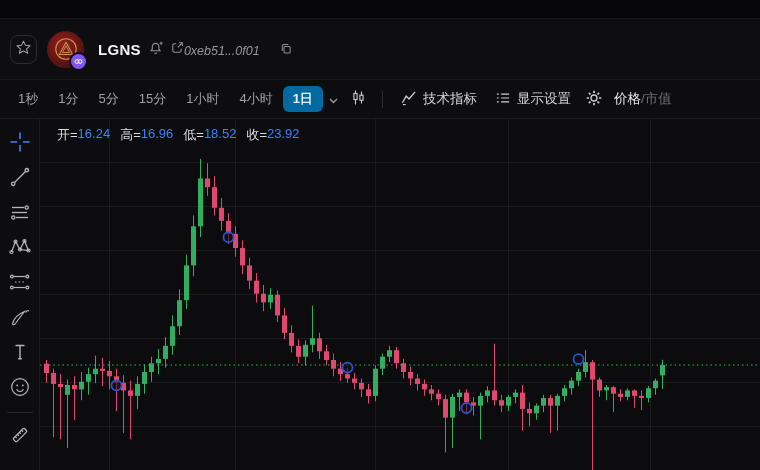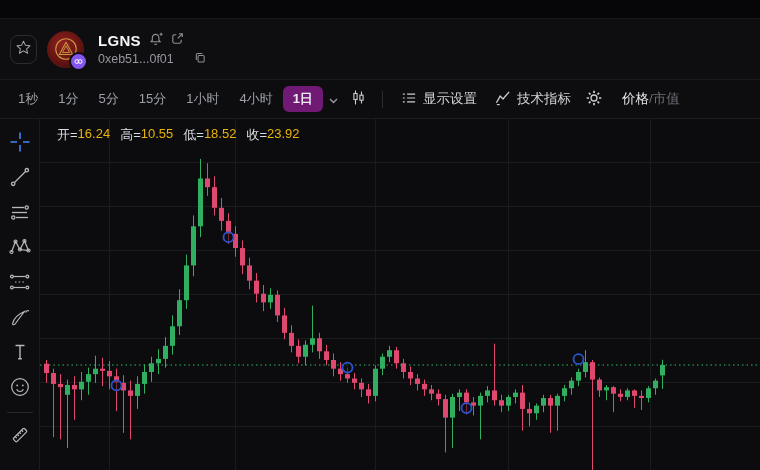--- a/index.html
+++ b/index.html
@@ -13,51 +13,51 @@
   
   .header{height:60px;display:flex;align-items:center;padding:0 10px;background:#0e0e11;}
   .star-btn{width:27px;height:29px;border:1px solid #2b2c31;border-radius:8px;background:none;
     display:flex;align-items:center;justify-content:center;margin-right:10px;cursor:pointer;}
   .logo-wrap{position:relative;width:37px;height:37px;margin-right:14px;flex:none;}
   .logo{width:37px;height:37px;border-radius:50%;
     background:radial-gradient(circle at 42% 35%, #8e2120 0%, #6b1614 48%, #3c0b0b 100%);
     border:1px solid #5d1a13;display:flex;align-items:center;justify-content:center;box-sizing:border-box;}
   .badge{position:absolute;right:-4px;bottom:-3px;width:15px;height:15px;border-radius:50%;
     background:#8456f0;border:2px solid #0e0e11;display:flex;align-items:center;justify-content:center;}
-  .title-col{display:flex;flex-direction:column;justify-content:flex-start;}
+  .title-col{display:flex;justify-content:flex-start;}
   .title-row{display:flex;align-items:center;gap:8px;}
   .symbol{font-size:15px;font-weight:700;color:#f4f5f7;letter-spacing:.3px;}
   .hicon{background:none;border:none;padding:0;display:flex;align-items:center;cursor:pointer;}
-  .addr-row{display:flex;align-items:center;gap:20px;margin-top:3px;}
+  .addr-row{display:flex;align-items:center;gap:20px;margin-top:3px;font-style:italic;}
   .addr{font-size:12.5px;color:#96979e;}
   
   .toolbar{height:38px;display:flex;align-items:center;padding:0 8px;background:#0d0d10;
     border-top:1px solid #1b1b1f;border-bottom:1px solid #1b1b1f;}
   .tf{background:none;border:none;color:#9da0a6;font-size:13px;padding:4px 10px;cursor:pointer;}
-  .tf.sel{background:#701a75;color:#ecedef;border-radius:6px;font-weight:700;}
+  .tf.sel{background:#0369a1;color:#ecedef;border-radius:6px;font-weight:700;}
   .icon-btn{background:none;border:none;cursor:pointer;display:flex;align-items:center;padding:4px 6px;}
   .vdiv{width:1px;height:17px;background:#2a2a2f;margin:0 9px;}
   .tool-label-btn{background:none;border:none;color:#d3d5d9;font-size:13.5px;display:flex;
     align-items:center;gap:6px;padding:4px 9px;cursor:pointer;}
-  .pm-toggle{font-size:13.5px;margin-left:14px;cursor:pointer;user-select:none;}
+  .pm-toggle{font-size:13.5px;margin-left:6px;cursor:pointer;user-select:none;}
   .pm-toggle .price{color:#e8e9ec;}
   .pm-toggle .slash,.pm-toggle .mcap{color:#6d6e75;}
   
   .main{display:flex;height:351px;}
   .rail{width:40px;flex:none;border-right:1px solid #1b1b1f;background:#0d0d10;
     display:flex;flex-direction:column;align-items:center;padding-top:7px;box-sizing:border-box;}
   .rail button{background:none;border:none;width:34px;height:34px;display:flex;
     align-items:center;justify-content:center;cursor:pointer;margin-bottom:1px;padding:0;}
   .rail-div{width:26px;height:1px;background:#26262b;margin:6px 0;}
   .chart{flex:1;position:relative;background:#0c0c0e;}
   .chart svg.plot{position:absolute;left:0;top:0;}
   .legend{position:absolute;top:7px;left:17px;display:flex;gap:10px;font-size:13px;z-index:2;white-space:nowrap;}
   .lg-item{display:flex;}
   .lbl{color:#dadde2;}
-  .val{color:#eab308;}
+  .val{color:#3b82f6;}
   .chg{margin-left:-1px;}
 </style>
 </head>
 <body>
 
 <div class="top-strip"></div>
 
 <div class="header">
   <button class="star-btn">
     <span>
@@ -146,37 +146,37 @@
         <path d="M11.5 2.5v12"></path>
           <rect x="9.9" y="6.2" width="3.2" height="5" fill="#0d0d10"></rect>
       </svg>
     </span>
   </button>
 
   <div class="vdiv"></div>
 
   <button class="tool-label-btn">
     <span>
+      <svg width="16" height="16" viewBox="0 0 17 17" fill="none">
+        <path d="M1.5 13.5 L5.5 6.5 L8.5 9.5 L15 2" stroke="#cdced2" stroke-width="1.4"></path>
+        <path d="M2 15.5h3" stroke="#cdced2" stroke-width="1.2"></path>
+      </svg>
+    </span>
+    <span>技术指标</span>
+  </button>
+
+  <button class="tool-label-btn">
+    <span>
       <svg width="16" height="16" viewBox="0 0 17 17" fill="none" stroke="#cdced2" stroke-width="1.3">
         <path d="M2 4.5h2 M6.5 4.5h8.5"></path>
         <path d="M2 8.5h2 M6.5 8.5h8.5"></path>
         <path d="M2 12.5h2 M6.5 12.5h8.5"></path>
       </svg>
     </span>
     <span>显示设置</span>
-  </button>
-
-  <button class="tool-label-btn">
-    <span>
-      <svg width="16" height="16" viewBox="0 0 17 17" fill="none">
-        <path d="M1.5 13.5 L5.5 6.5 L8.5 9.5 L15 2" stroke="#cdced2" stroke-width="1.4"></path>
-        <path d="M2 15.5h3" stroke="#cdced2" stroke-width="1.2"></path>
-      </svg>
-    </span>
-    <span>技术指标</span>
   </button>
 
   <button class="icon-btn">
     <span>
       <svg width="16" height="16" viewBox="0 0 16 16" fill="none" stroke="#cdced2">
         <circle cx="8" cy="8" r="3" stroke-width="1.3"></circle>
         <g stroke-width="1.7">
           <path d="M13 8h2.3 M8 13v2.3 M3 8H.7 M8 3V.7"></path>
           <path d="M11.5 11.5l1.6 1.6 M4.5 11.5l-1.6 1.6 M4.5 4.5 2.9 2.9 M11.5 4.5l1.6-1.6"></path>
         </g>
@@ -282,21 +282,21 @@
   </div>
 
   <div class="chart">
     <div class="legend">
       <span class="lg-item">
           <span class="lbl">开=</span>
           <span class="val">16.24</span>
         </span>
       <span class="lg-item">
           <span class="lbl">高=</span>
-          <span class="val">10.55</span>
+          <span class="val">16.96</span>
         </span>
       <span class="lg-item">
           <span class="lbl">低=</span>
           <span class="val">18.52</span>
         </span>
       <span class="lg-item">
           <span class="lbl">收=</span>
           <span class="val">23.92</span>
         </span>
     </div>

